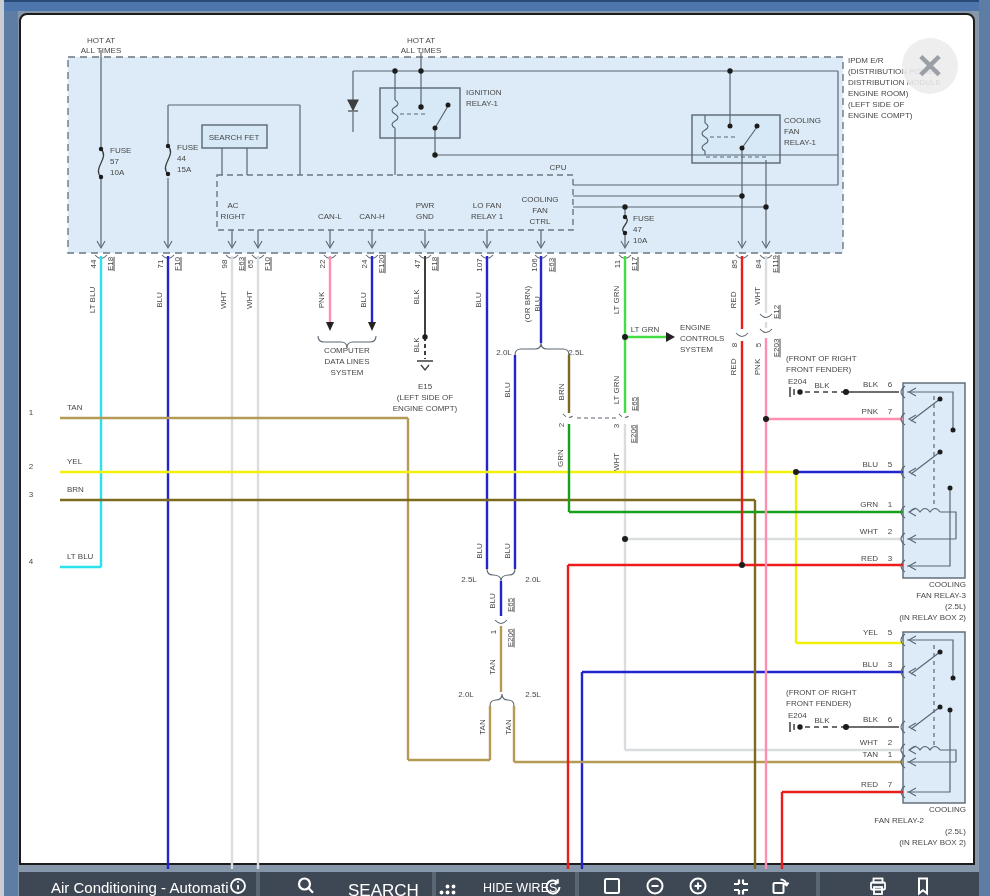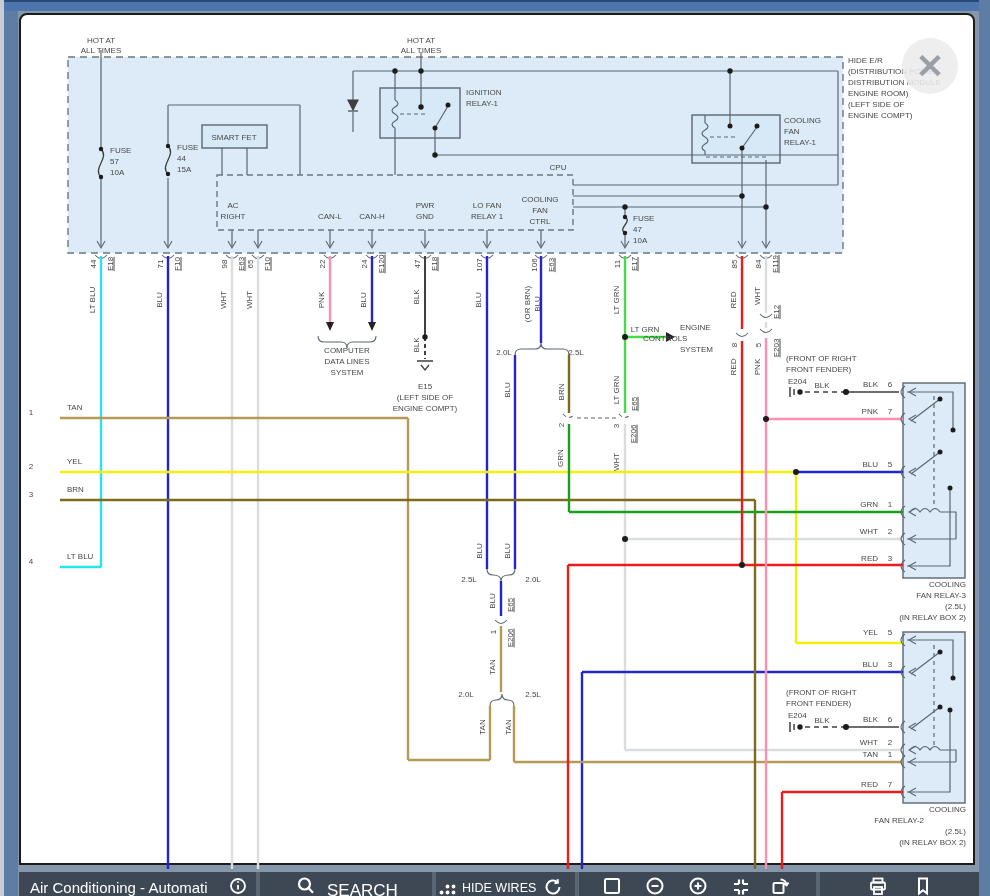--- a/index.html
+++ b/index.html
@@ -11,21 +11,21 @@
   .lr{transform:translate(-100%,-50%);}
   .vt{transform:translate(-50%,-50%) rotate(-90deg);}
   .u{text-decoration:underline;}
   .strip-top{position:absolute;left:0;top:0;width:990px;height:11px;background:#4d76ac;border-top:2px solid #274a77;box-sizing:border-box;z-index:20;}
   .strip-left-outer{position:absolute;left:0;top:0;width:4px;height:896px;background:#c9cdd2;z-index:20;}
   .strip-left{position:absolute;left:4px;top:0;width:14px;height:896px;background:#5e7da4;z-index:19;}
   .strip-right{position:absolute;left:979px;top:0;width:11px;height:896px;background:#5e7da4;z-index:20;}
   .closebtn{position:absolute;left:902px;top:38px;width:56px;height:56px;border-radius:50%;background:rgba(236,236,236,.88);z-index:15;display:flex;align-items:center;justify-content:center;font-size:34px;font-weight:bold;color:#9aa0a6;cursor:pointer;}
   .tb-under{position:absolute;left:19px;top:872px;width:960px;height:24px;background:#5a6673;z-index:10;}
   .tbs{position:absolute;top:872px;height:24px;background:#3e4754;z-index:11;}
-  .tbtext{position:absolute;color:#fff;z-index:12;}
+  .tbtext{position:absolute;color:#fff;z-index:12;margin-left:21px;}
   .ticon{position:absolute;z-index:12;}
 </style>
 </head>
 <body>
 
 <div id="screen">
   <div class="page"></div>
 
   <svg class="diag" width="990" height="896" viewBox="0 0 990 896">
 
@@ -225,28 +225,28 @@
         <circle cx="168" cy="174" r="2.2"></circle>
       <circle cx="625" cy="217" r="2.2"></circle>
         <circle cx="625" cy="233" r="2.2"></circle>
     </g>
   </svg>
 
   <div class="lab" style="left:101px;top:40px">HOT AT</div>
   <div class="lab" style="left:101px;top:50px">ALL TIMES</div>
   <div class="lab" style="left:421px;top:40px">HOT AT</div>
   <div class="lab" style="left:421px;top:50px">ALL TIMES</div>
-  <div class="lab ll" style="left:848px;top:60px">HIDE E/R</div>
+  <div class="lab ll" style="left:848px;top:60px">IPDM E/R</div>
   <div class="lab ll" style="left:848px;top:71px">(DISTRIBUTION POWER</div>
   <div class="lab ll" style="left:848px;top:82px">DISTRIBUTION MODULE</div>
   <div class="lab ll" style="left:848px;top:93px">ENGINE ROOM)</div>
   <div class="lab ll" style="left:848px;top:104px">(LEFT SIDE OF</div>
   <div class="lab ll" style="left:848px;top:115px">ENGINE COMPT)</div>
   <div class="lab" style="left:558px;top:167px">CPU</div>
-  <div class="lab" style="left:234px;top:137px">SMART FET</div>
+  <div class="lab" style="left:234px;top:137px">SEARCH FET</div>
   <div class="lab ll" style="left:110px;top:150px">FUSE</div>
   <div class="lab ll" style="left:110px;top:161px">57</div>
   <div class="lab ll" style="left:110px;top:172px">10A</div>
   <div class="lab ll" style="left:177px;top:147px">FUSE</div>
   <div class="lab ll" style="left:177px;top:158px">44</div>
   <div class="lab ll" style="left:177px;top:169px">15A</div>
   <div class="lab ll" style="left:633px;top:218px">FUSE</div>
   <div class="lab ll" style="left:633px;top:229px">47</div>
   <div class="lab ll" style="left:633px;top:240px">10A</div>
   <div class="lab ll" style="left:466px;top:92px">IGNITION</div>
@@ -304,21 +304,21 @@
   <div class="lab vt" style="left:757px;top:296px">WHT</div>
 
   <div class="lab" style="left:347px;top:350px">COMPUTER</div>
   <div class="lab" style="left:347px;top:361px">DATA LINES</div>
   <div class="lab" style="left:347px;top:372px">SYSTEM</div>
   <div class="lab" style="left:425px;top:386px">E15</div>
   <div class="lab" style="left:425px;top:397px">(LEFT SIDE OF</div>
   <div class="lab" style="left:425px;top:408px">ENGINE COMPT)</div>
   <div class="lab" style="left:645px;top:329px">LT GRN</div>
   <div class="lab ll" style="left:680px;top:327px">ENGINE</div>
-  <div class="lab ll" style="left:643px;top:338px">CONTROLS</div>
+  <div class="lab ll" style="left:680px;top:338px">CONTROLS</div>
   <div class="lab ll" style="left:680px;top:349px">SYSTEM</div>
   <div class="lab vt" style="left:734px;top:345px">8</div>
   <div class="lab vt" style="left:758px;top:345px">5</div>
   <div class="lab vt u" style="left:776px;top:348px">E203</div>
   <div class="lab vt u" style="left:776px;top:312px">E12</div>
   <div class="lab vt" style="left:733px;top:367px">RED</div>
   <div class="lab vt" style="left:757px;top:367px">PNK</div>
   <div class="lab" style="left:504px;top:352px">2.0L</div>
   <div class="lab" style="left:576px;top:352px">2.5L</div>
   <div class="lab vt" style="left:507px;top:390px">BLU</div>

